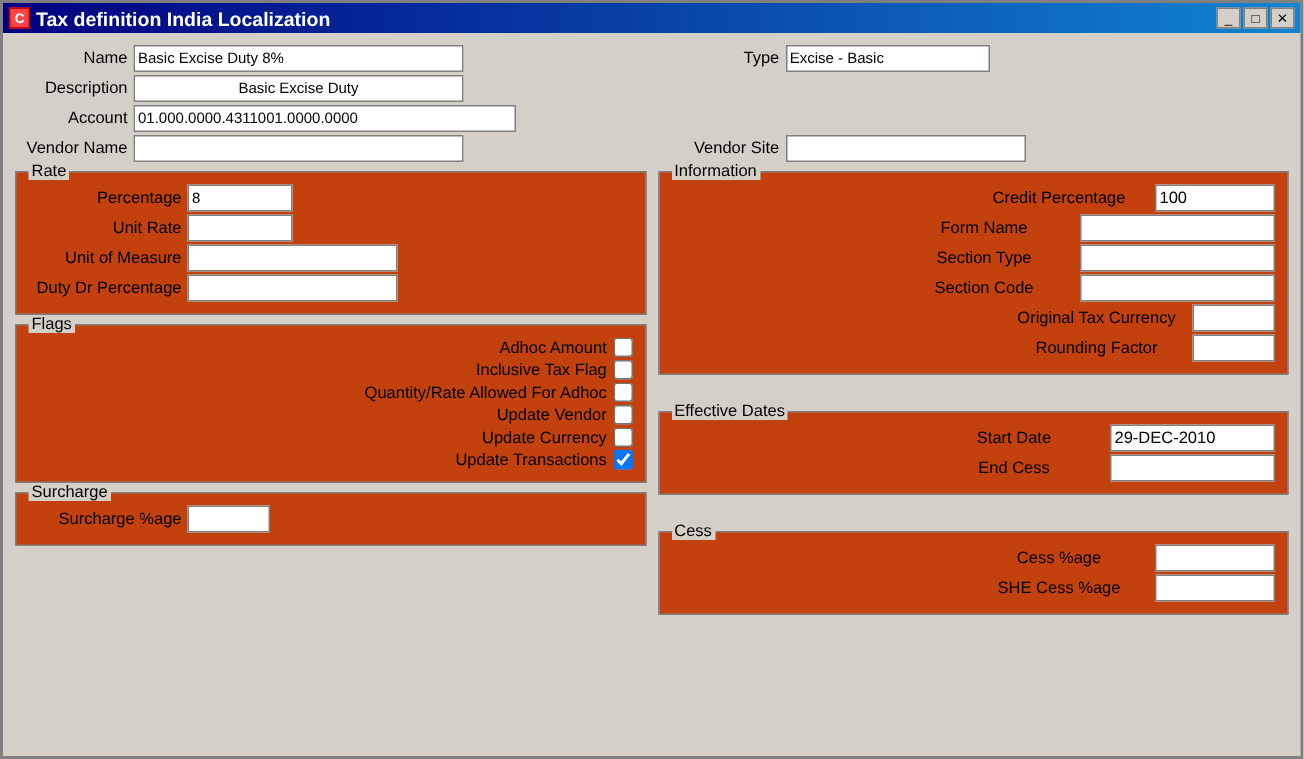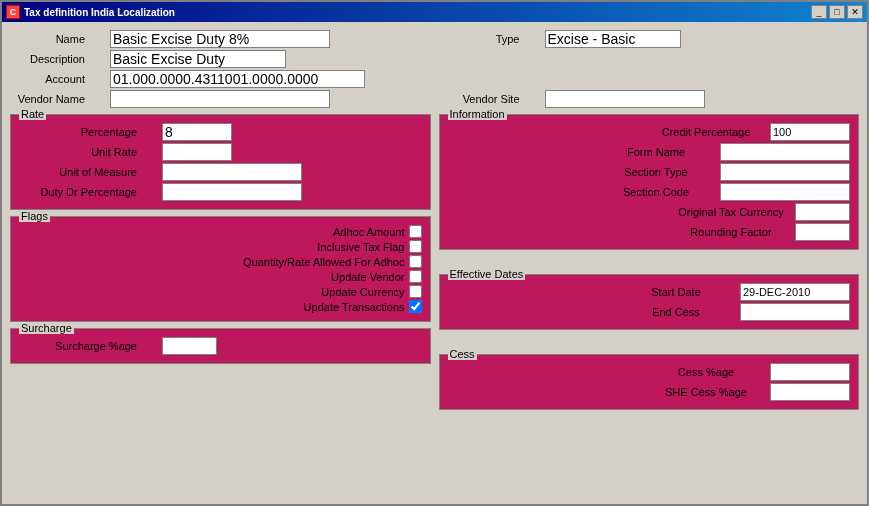--- a/index.html
+++ b/index.html
@@ -40,21 +40,21 @@
       background: #ff4444;
       border: 1px solid #cc0000;
       display: flex;
       align-items: center;
       justify-content: center;
       font-size: 9px;
       color: white;
       font-weight: bold;
     }
     .title-text {
-      font-size: 10px;
+      font-size: 13px;
       font-weight: bold;
     }
     .title-controls {
       display: flex;
       gap: 2px;
     }
     .title-btn {
       width: 16px;
       height: 14px;
       background: #d4d0c8;
@@ -87,46 +87,45 @@
     .field-label {
       text-align: right;
       color: #000;
       white-space: nowrap;
       flex-shrink: 0;
     }
     .field-input {
       background: white;
       border: 1px solid #808080;
       height: 18px;
-      font-size: 14px;
+      font-size: 10px;
       padding: 0 2px;
       color: #000;
-      margin-left: 21px;
     }
     .main-area {
       display: grid;
       grid-template-columns: 1fr 1fr;
       gap: 8px;
       flex: 1;
     }
     .left-col {
       display: flex;
       flex-direction: column;
       gap: 6px;
     }
     .right-col {
       display: flex;
       flex-direction: column;
       gap: 24px;
     }
     .group-box {
       border: 1px solid #808080;
-      padding: 4px 8px 6px 16px;
+      padding: 4px 8px 6px 0;
       position: relative;
-      background: #be185d;
+      background: #c2410c;
     }
     .group-title {
       position: absolute;
       top: -7px;
       left: 8px;
       background: #d4d0c8;
       padding: 0 2px;
       font-size: 11px;
       color: #000;
     }
@@ -193,21 +192,21 @@
 
     <div class="top-fields">
 
       <div>
         <div class="field-row">
           <span class="field-label" style="min-width:75px;">Name</span>
           <input type="text" class="field-input" style="width: 220px;" value="Basic Excise Duty 8%">
         </div>
         <div class="field-row">
           <span class="field-label" style="min-width:75px;">Description</span>
-          <input type="text" class="field-input" style="width: 176px;" value="Basic Excise Duty">
+          <input type="text" class="field-input" style="width: 220px; text-align: center;" value="Basic Excise Duty">
         </div>
         <div class="field-row">
           <span class="field-label" style="min-width:75px;">Account</span>
           <input type="text" class="field-input" style="width: 255px;" value="01.000.0000.4311001.0000.0000">
         </div>
         <div class="field-row">
           <span class="field-label" style="min-width:75px;">Vendor Name</span>
           <input type="text" class="field-input" style="width: 220px;" value="">
         </div>
       </div>

